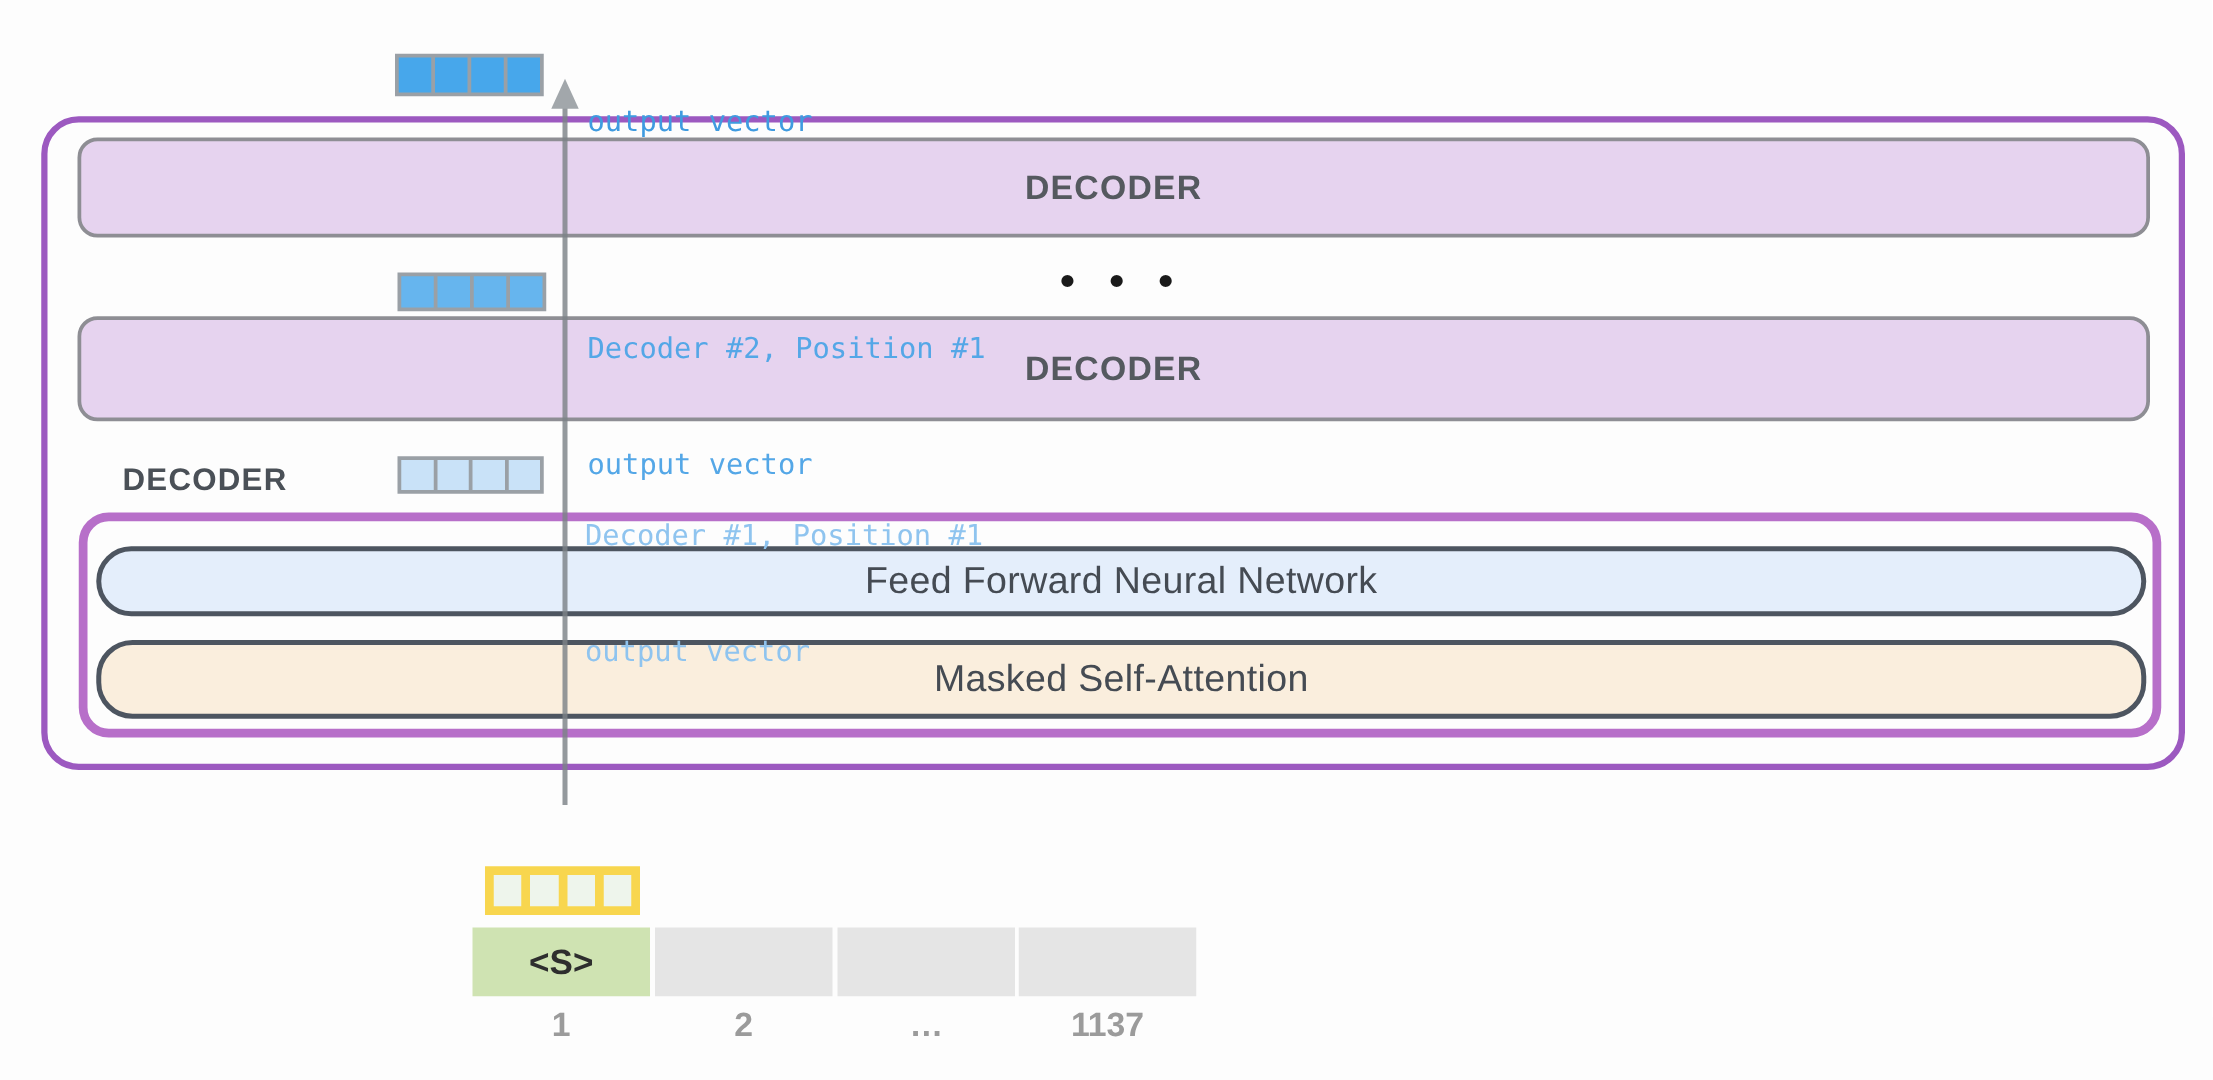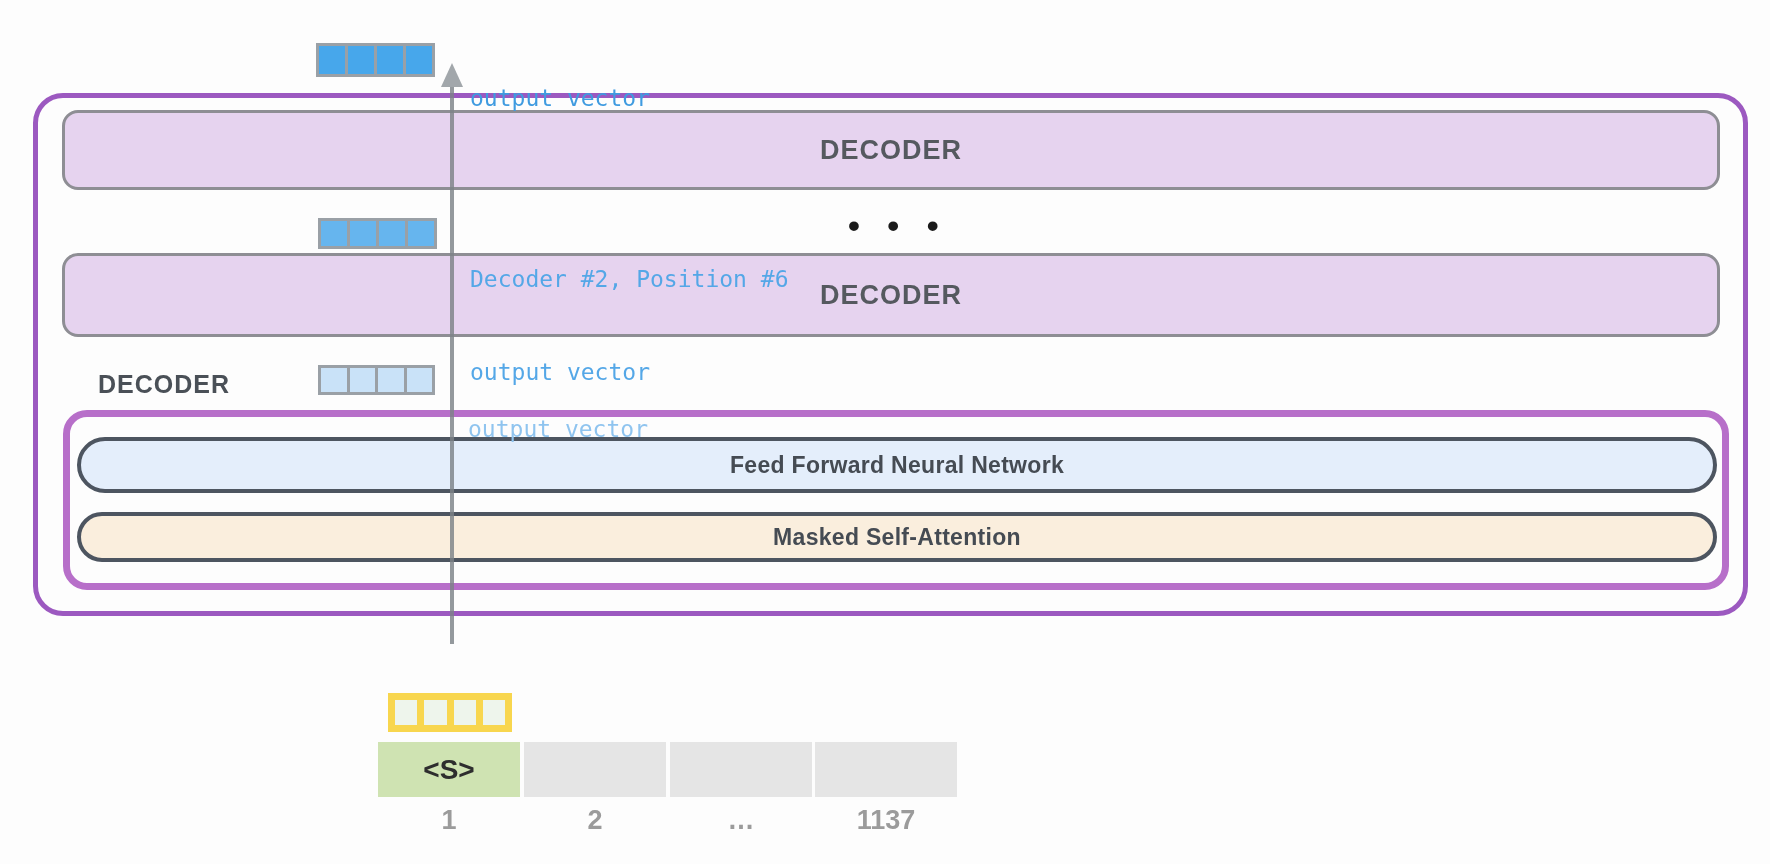--- a/index.html
+++ b/index.html
@@ -33,24 +33,24 @@
   .bar-mid { top:253px; height:84px; }
   .decoder-bar .bar-label {
     font-size:27px; font-weight:bold; color:#55595f; letter-spacing:1px;
   }
 
   
   .sublayer {
     position:absolute; left:77px; width:1640px; box-sizing:border-box;
     border:4px solid #4d5560;
     display:flex; align-items:center; justify-content:center;
-    font-weight:bold; font-size:23px; color:#454b53; letter-spacing:0.3px;
+    font-weight:normal; font-size:30px; color:#454b53; letter-spacing:0.3px;
   }
   .ffnn   { top:437px; height:56px; background:var(--ffnn_fill);   border-radius:28px; }
-  .masked { top:512px; height:50px; background:var(--masked_fill); border-radius:29px; }
+  .masked { top:512px; height:63px; background:var(--masked_fill); border-radius:29px; }
 
   
   .side-label {
     position:absolute; left:98px; top:370px;
     font-size:25px; font-weight:bold; color:#4a5057; letter-spacing:1px;
   }
 
   
   .vector {
     position:absolute; display:flex; gap:3px; padding:3px;
@@ -159,24 +159,25 @@
     <div class="cell"></div>
     <div class="cell"></div>
     <div class="cell"></div>
     <div class="cell"></div>
   </div>
 
   <div class="ann ann-12">
     <div>output vector</div>
   </div>
   <div class="ann ann-2">
-    <div>Decoder #2, Position #6</div>
+    <div>Decoder #2, Position #1</div>
     <div>output vector</div>
   </div>
   <div class="ann ann-1">
+    <div>Decoder #1, Position #1</div>
     <div>output vector</div>
   </div>
 
   <div class="stack-dots">• • •</div>
 
   <div class="arrow-line"></div>
   <div class="arrow-head"></div>
 
   <div class="embedding">
     <div class="cell"></div>

